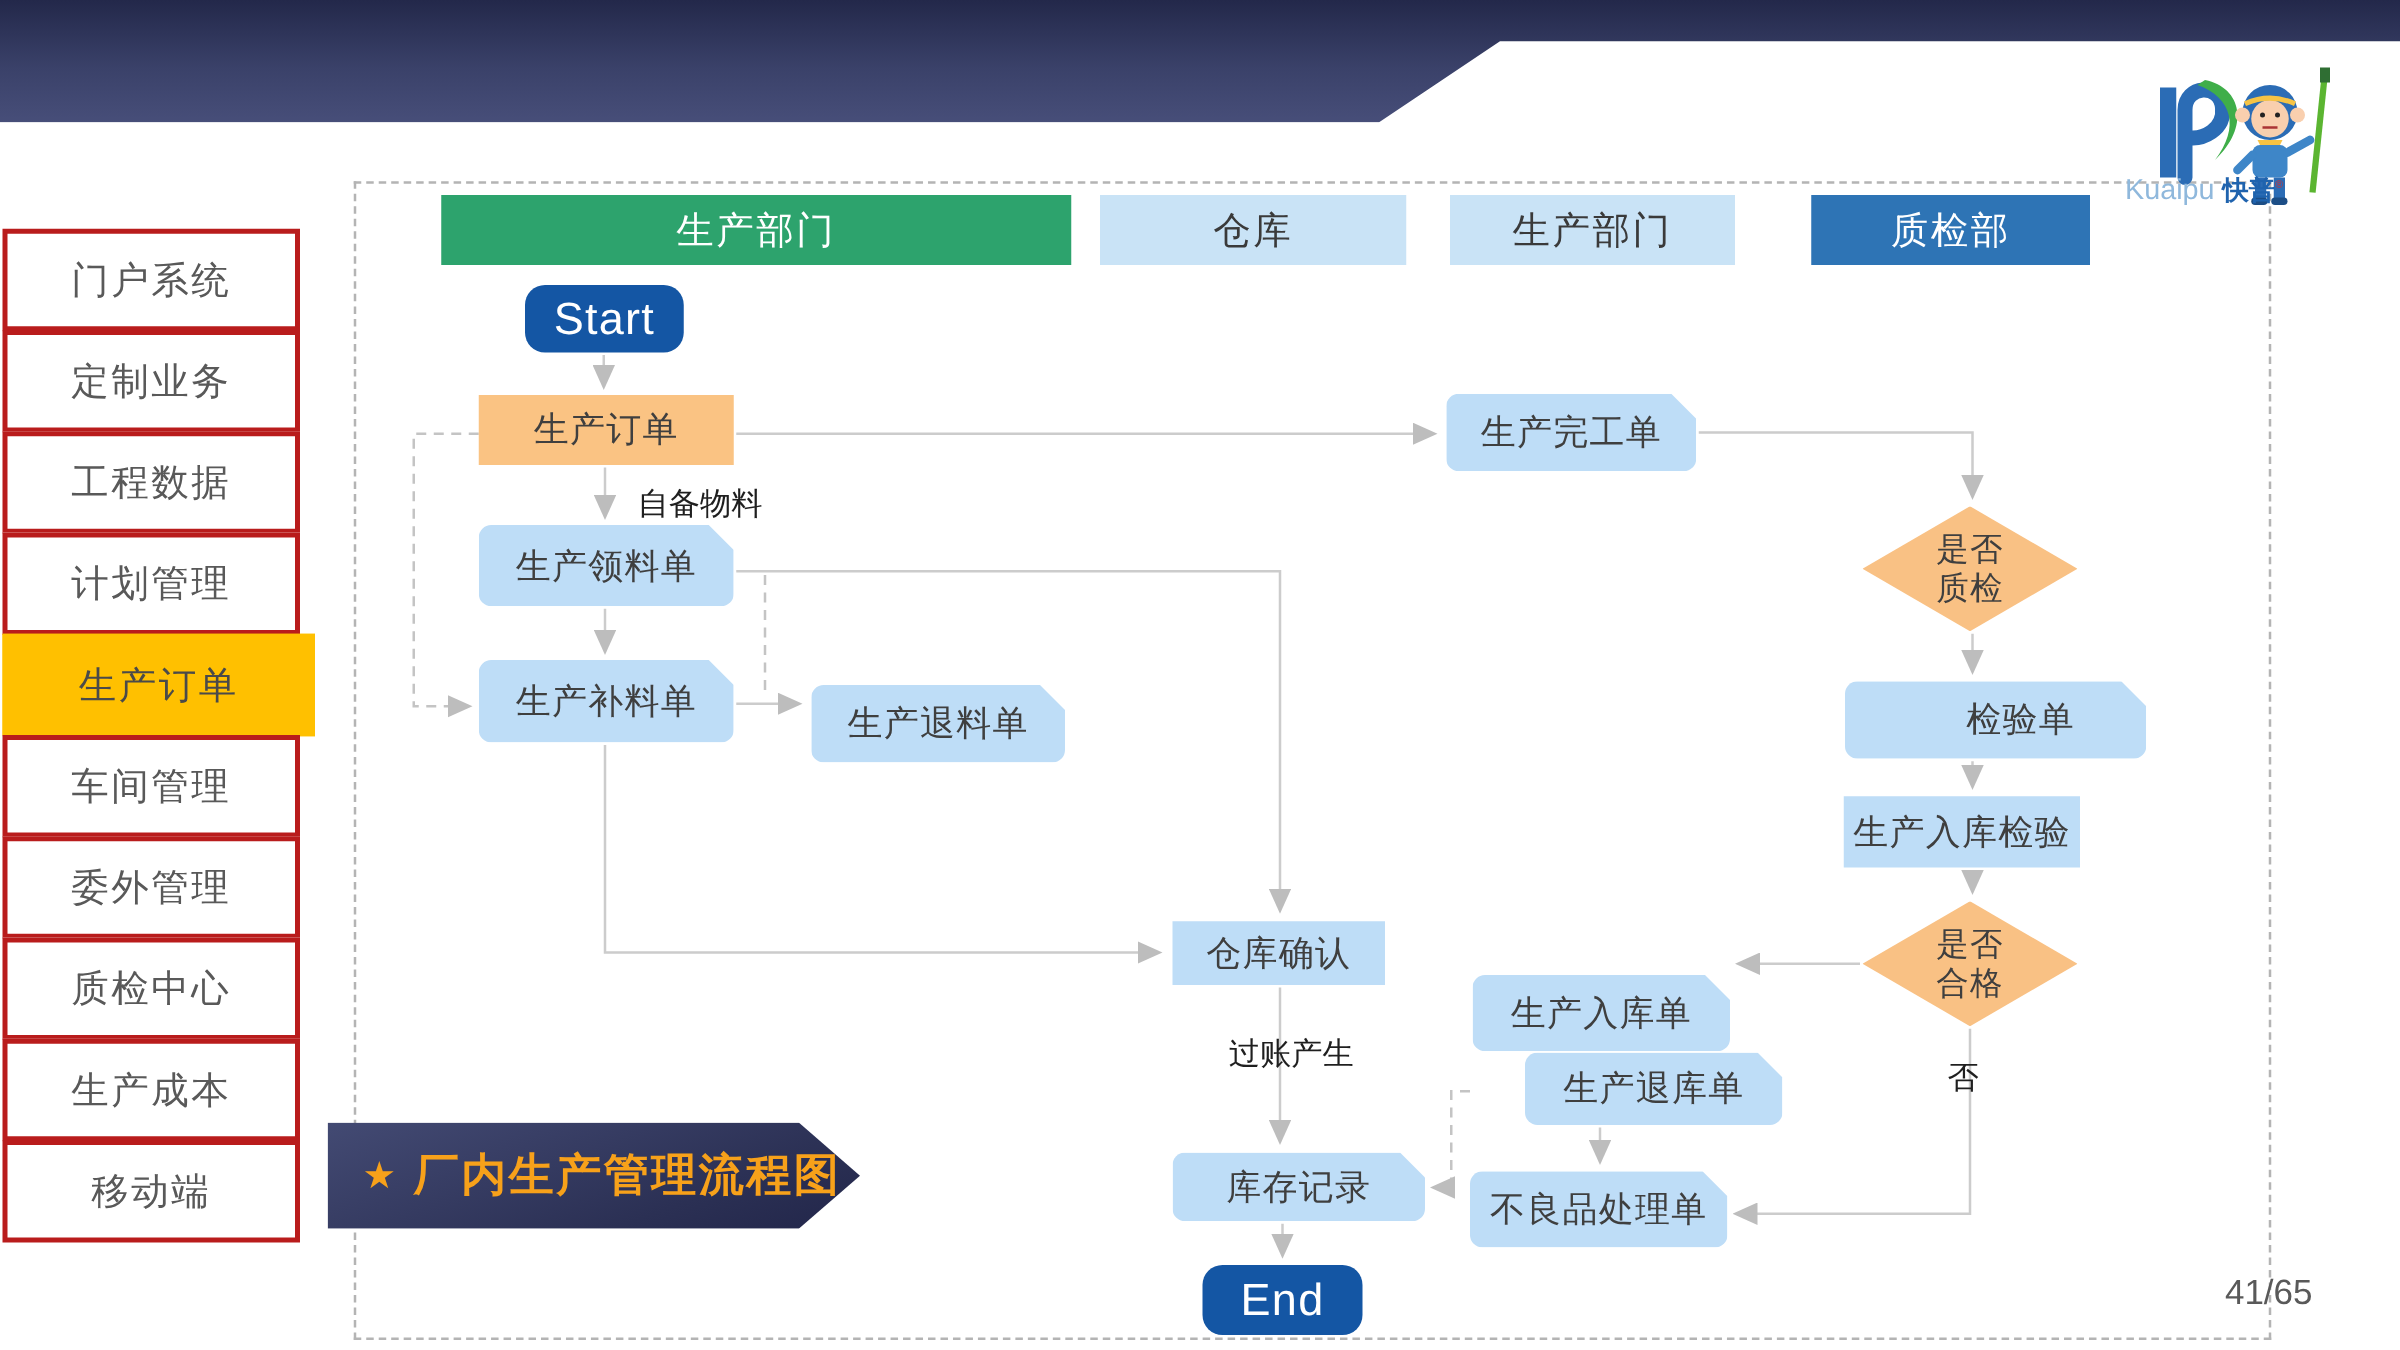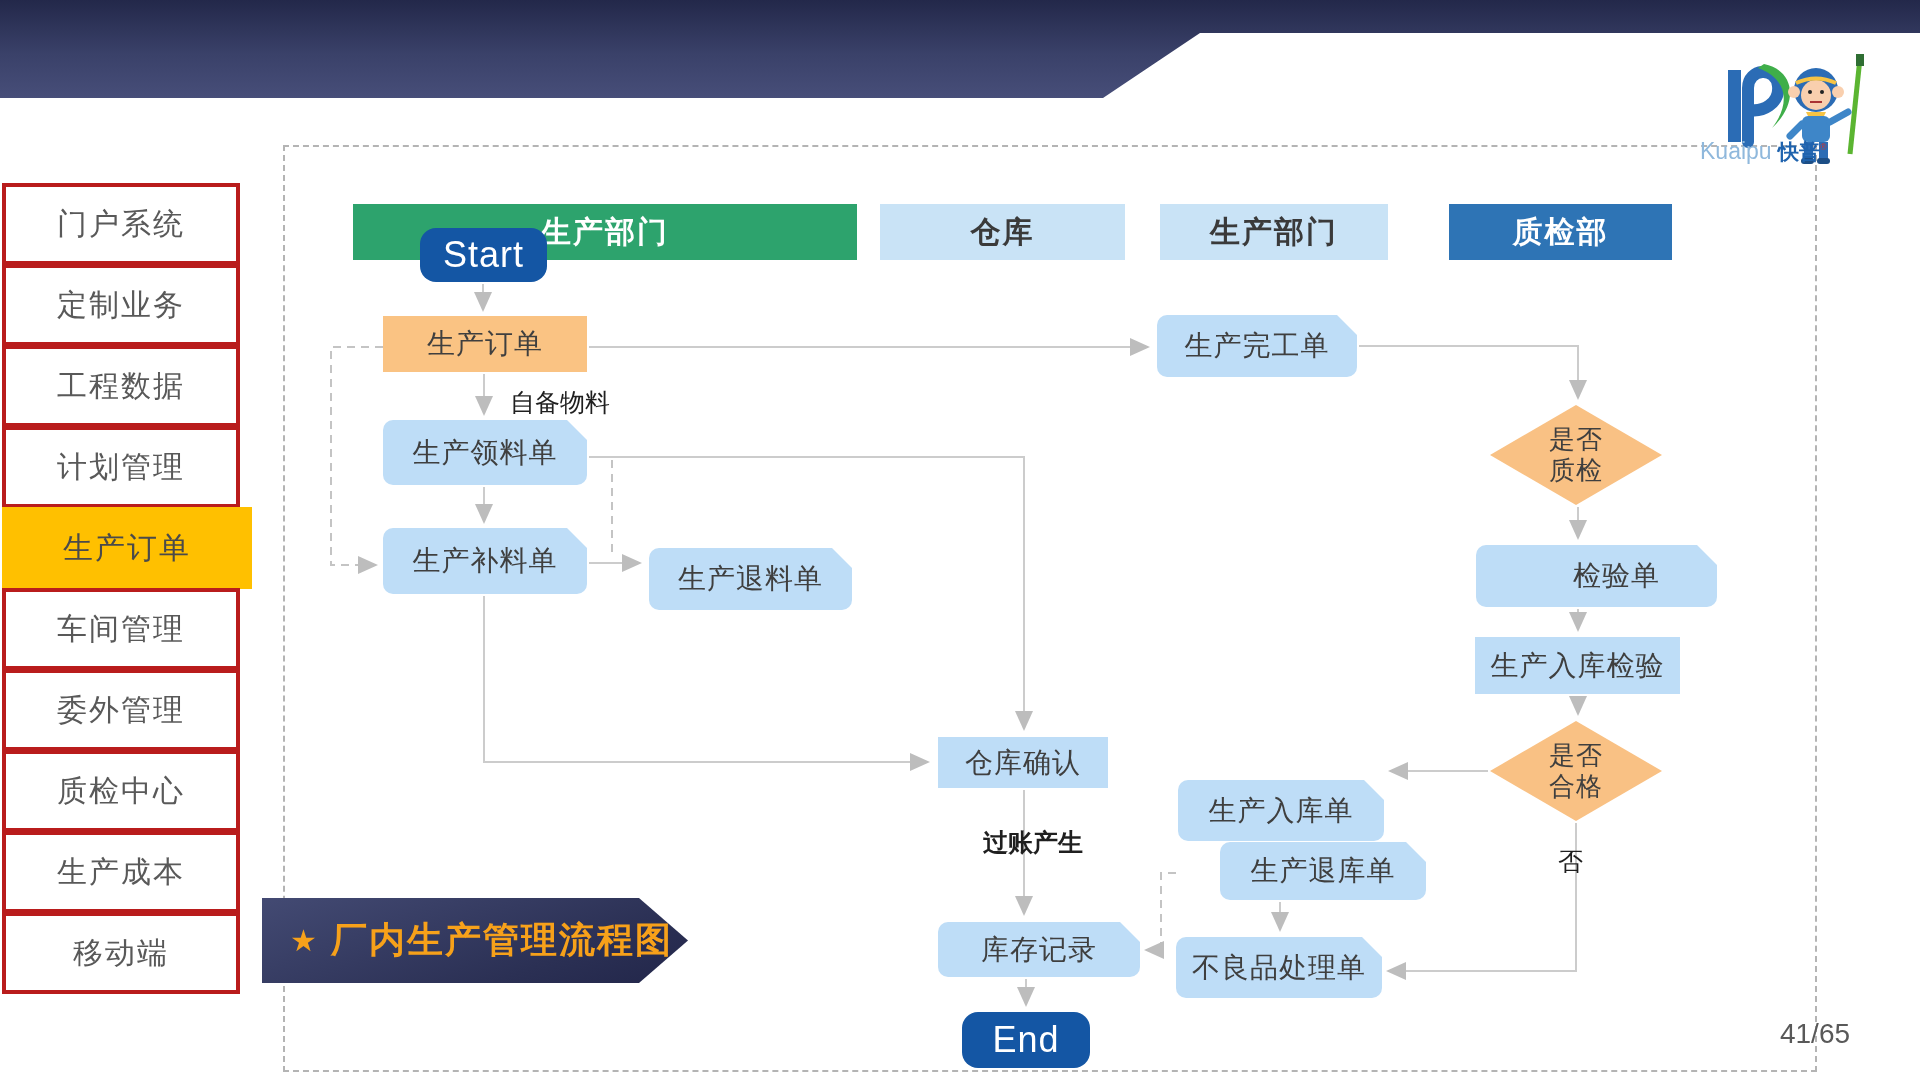--- a/index.html
+++ b/index.html
@@ -28,21 +28,21 @@
        display:flex;align-items:center;justify-content:center;
        font-size:30px;color:#595959;letter-spacing:2px;}
   .side-item.active{background:#FFC000;border-color:#FFC000;width:242px;color:#4a4a4a;}
 
   
   .flow-border{position:absolute;left:283px;top:145px;width:1530px;height:923px;
        border:2px dashed #b4b4b4;z-index:0;}
   svg.wires{position:absolute;left:0;top:0;z-index:1;}
 
   .lane{position:absolute;top:156px;height:56px;display:flex;align-items:center;
-        justify-content:center;font-size:30px;font-weight:bold;z-index:2;letter-spacing:2px;margin-top:48px;}
+        justify-content:center;font-size:30px;font-weight:normal;z-index:2;letter-spacing:2px;}
   .lane.green{background:#2da36d;color:#fff;}
   .lane.light{background:#c9e3f6;color:#3a3a3a;}
   .lane.blue{background:#2e74b5;color:#fff;}
 
   .node{position:absolute;display:flex;align-items:center;justify-content:center;
         font-size:28px;color:#3f3f3f;z-index:2;letter-spacing:1px;}
   .n-blue{background:#beddf7;}
   .snip{border-radius:10px;clip-path:polygon(0 0,calc(100% - 20px) 0,100% 20px,100% 100%,0 100%);}
   .terminal{background:#1456a4;color:#fff;font-size:36px;border-radius:16px;letter-spacing:1px;}
   .orange{background:#fac383;}
@@ -162,31 +162,31 @@
 <div class="node n-blue snip" style="left:649px;top:548px;width:203px;height:62px;">生产退料单</div>
 <div class="node n-blue" style="left:938px;top:737px;width:170px;height:51px;">仓库确认</div>
 <div class="node n-blue snip" style="left:938px;top:922px;width:202px;height:55px;">库存记录</div>
 <div class="node terminal" style="left:962px;top:1012px;width:128px;height:56px;">End</div>
 <div class="node n-blue snip" style="left:1157px;top:315px;width:200px;height:62px;">生产完工单</div>
 <div class="node diamond" style="left:1490px;top:405px;width:172px;height:100px;">
   <span>是否</span>
   <span>质检</span>
 </div>
 <div class="node n-blue snip" style="left:1476px;top:545px;width:201px;height:62px;padding-left:40px;">检验单</div>
-<div class="node n-blue" style="left:1475px;top:637px;width:205px;height:57px;">生产入库检验</div>
+<div class="node n-blue" style="left:1475px;top:637px;width:189px;height:57px;">生产入库检验</div>
 <div class="node diamond" style="left:1490px;top:721px;width:172px;height:100px;">
   <span>是否</span>
   <span>合格</span>
 </div>
 <div class="node n-blue snip" style="left:1178px;top:740px;width:206px;height:61px;margin-top:40px;">生产入库单</div>
 <div class="node n-blue snip" style="left:1176px;top:842px;width:206px;height:58px;margin-left:44px;">生产退库单</div>
 <div class="node n-blue snip" style="left:1176px;top:937px;width:206px;height:61px;">不良品处理单</div>
 
 <div class="elabel" style="left:510px;top:386px;">自备物料</div>
-<div class="elabel" style="left:983px;top:826px;font-weight:bold;">过账产生</div>
+<div class="elabel" style="left:983px;top:826px;">过账产生</div>
 <div class="elabel" style="left:1558px;top:845px;">否</div>
 
 <div class="banner">
   <span class="star">★</span>
   <span class="btxt">厂内生产管理流程图</span>
 </div>
 
 <div class="pagenum">41/65</div>
 
 </body></html>

